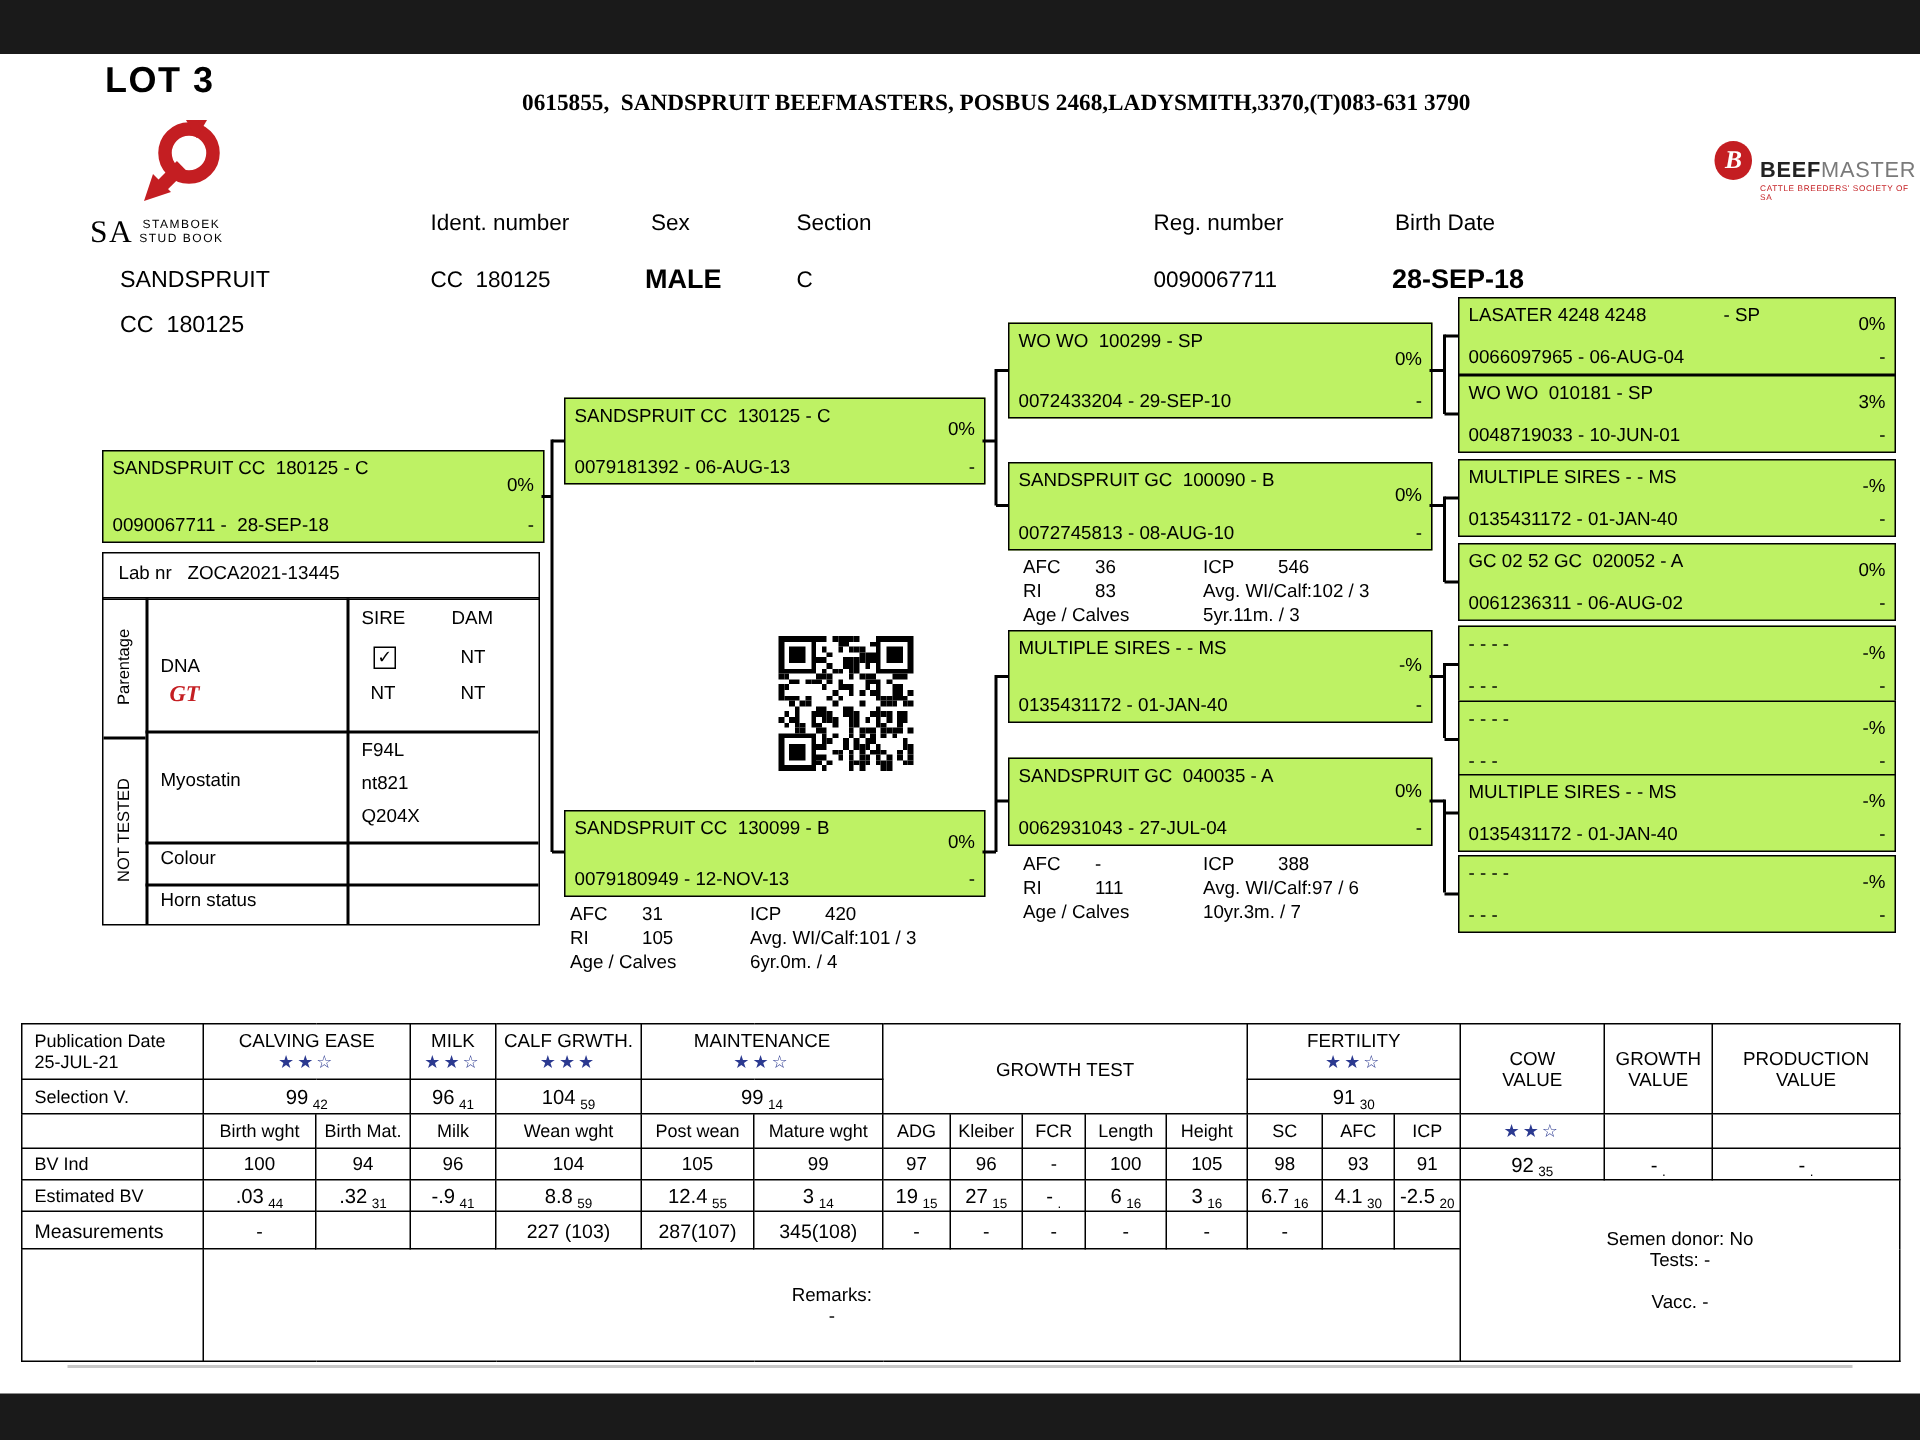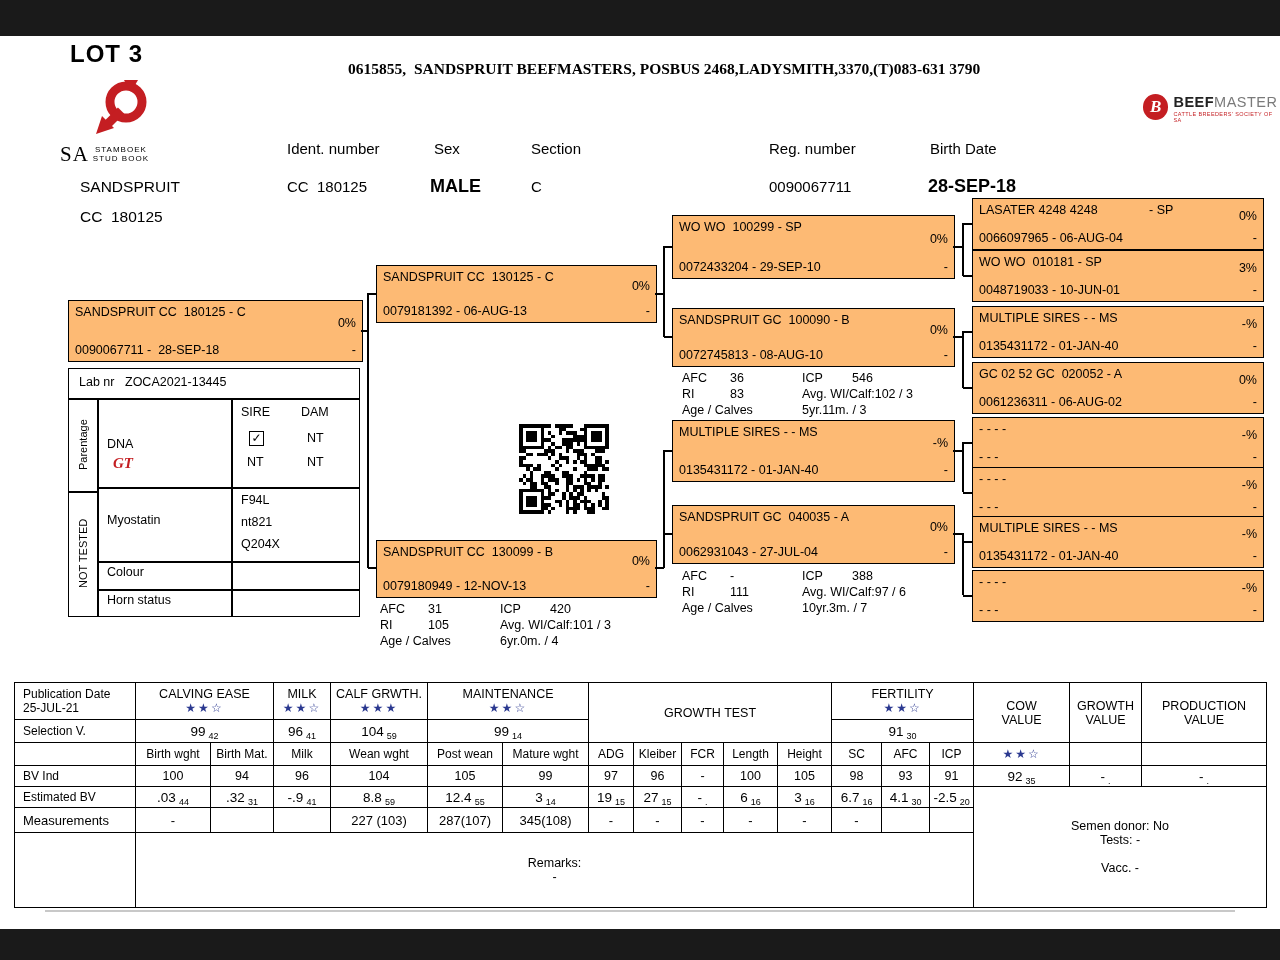--- a/index.html
+++ b/index.html
@@ -19,26 +19,26 @@
   .sa-wrap{position:absolute;left:58px;top:76px;width:130px;text-align:center;}
   .sa-text{position:absolute;top:66px;left:2px;display:flex;align-items:flex-start;}
   .sa-sa{font-family:"Liberation Serif",serif;font-size:21px;letter-spacing:1px;}
   .sa-small{margin-left:4px;margin-top:3px;font-size:8px;letter-spacing:1px;line-height:9px;}
   
   .bm{position:absolute;left:1143px;top:94px;display:flex;align-items:flex-start;}
   .bm-circle{width:26px;height:26px;border-radius:50%;background:#c41e22;color:#fff;
              font-family:"Liberation Serif",serif;font-weight:bold;font-style:italic;
              font-size:17px;text-align:center;line-height:25px;}
   .bm-txt{margin-left:5px;}
-  .bm-name{font-size:14.5px;letter-spacing:.5px;}
+  .bm-name{font-size:14.5px;letter-spacing:.5px;margin-top:12px;}
   .bm-name .b1{font-weight:bold;color:#222;}
   .bm-name .b2{color:#7a7a7a;}
   .bm-sub{font-size:5.5px;color:#c41e22;letter-spacing:.4px;margin-top:1px;}
   
-  .pbox{position:absolute;border:1.5px solid #000;background:#fdba74;font-size:12.5px;}
+  .pbox{position:absolute;border:1.5px solid #000;background:#bef264;font-size:12.5px;}
   .pbox .name{position:absolute;left:6px;top:4px;white-space:pre;}
   .pbox .reg{position:absolute;left:6px;bottom:4px;white-space:pre;}
   .pbox .pct{position:absolute;right:6px;top:calc(50% - 15px);}
   .pbox .dash{position:absolute;right:6px;bottom:4px;}
   .pbox .suffix{position:absolute;left:176px;top:4px;}
   
   .stats{position:absolute;font-size:12.5px;}
   .srow{height:16px;white-space:nowrap;}
   .c1{display:inline-block;width:48px;}
   .c2{display:inline-block;width:72px;}

